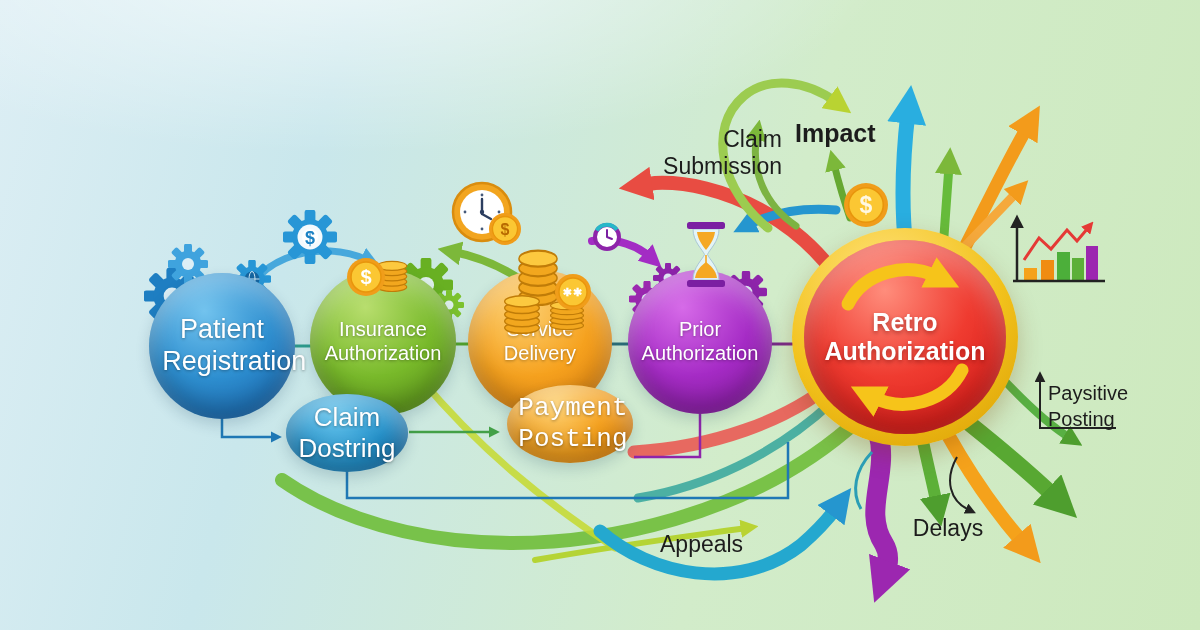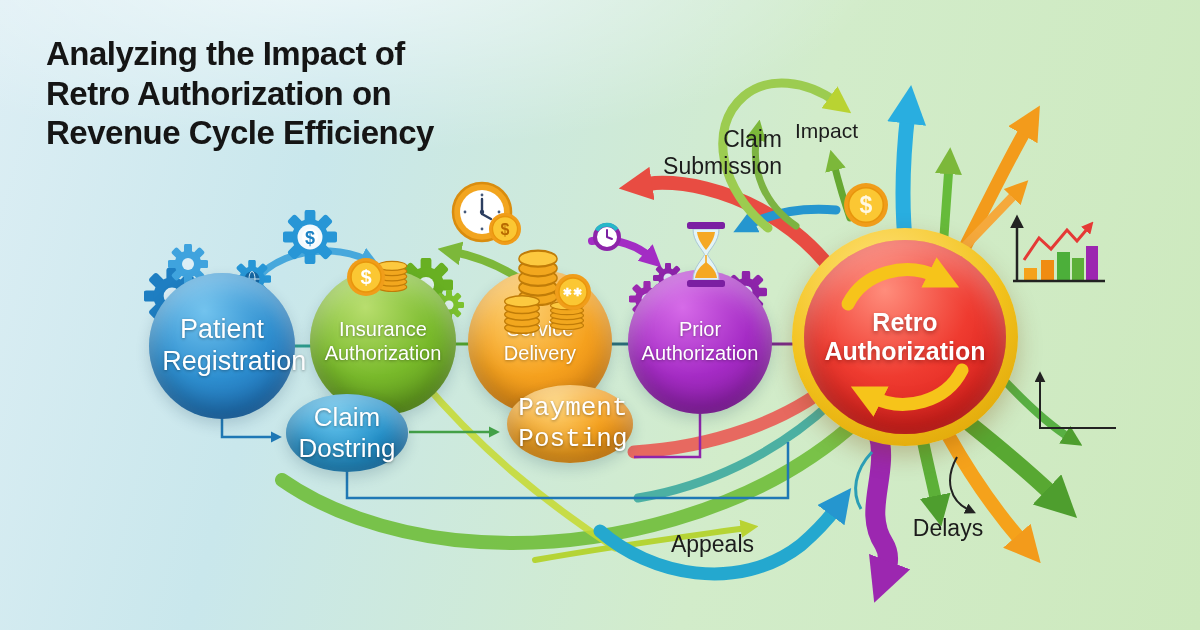--- a/index.html
+++ b/index.html
@@ -33,24 +33,24 @@
     box-shadow:0 10px 24px rgba(120,60,0,.28);}
   .retro-inner{position:absolute;inset:12px;border-radius:50%;display:flex;align-items:center;justify-content:center;
     background:radial-gradient(circle at 40% 26%,#ff8d7c 0%,#ef3b30 46%,#cf1212 100%);
     box-shadow:inset 0 16px 26px rgba(255,255,255,.30), inset 0 -16px 28px rgba(80,0,0,.35);
     color:#fff;font-weight:bold;font-size:25px;text-align:center;text-shadow:0 2px 4px rgba(90,0,0,.45);}
   .retro-inner .lbl{width:88%;line-height:1.15;text-align:center;}
   
   .anno{position:absolute;color:#1c1c1c;z-index:6;}
   .title{left:46px;top:34px;width:480px;font-size:33px;line-height:1.2;font-weight:bold;color:#151515;letter-spacing:-.5px;}
   .claim-sub{left:598px;top:126px;width:184px;text-align:right;font-size:23px;}
-  .impact{left:795px;top:119px;width:96px;font-size:21px;font-weight:normal;}
+  .impact{left:795px;top:119px;width:96px;font-size:25px;font-weight:bold;}
   .paysitive{left:1048px;top:380px;font-size:20px;line-height:1.32;}
   .delays{left:906px;top:515px;width:84px;text-align:center;font-size:23px;}
-  .appeals{left:660px;top:531px;width:94px;text-align:right;font-size:23px;}
+  .appeals{left:660px;top:531px;width:94px;text-align:left;font-size:23px;}
 </style>
 </head>
 <body>
 
 <div id="stage">
 
   <svg class="layer z1" width="1200" height="630" viewBox="0 0 1200 630">
     <defs>
       <marker id="m-yellow" viewBox="0 0 4 4" markerWidth="2.6" markerHeight="2.6" refX="1.2" refY="2" orient="auto">
           <path d="M0,0 L4,2 L0,4 Z" fill="#f6c41a"></path>
@@ -272,23 +272,22 @@
 
     <g>
       <path d="M1040,428 L1040,379" fill="none" stroke="#222222" stroke-width="2" marker-end="url(#m-black)"></path>
       <path d="M1039,428 L1116,428" fill="none" stroke="#222222" stroke-width="2"></path>
     </g>
 
     <path d="M957,457 C944,480 950,501 969,510" fill="none" stroke="#222222" stroke-width="2" marker-end="url(#m-black)"></path>
     <path d="M872,452 C855,470 851,492 861,509" fill="none" stroke="#2a9db5" stroke-width="3"></path>
   </svg>
 
-  <div class="anno title">
-    <div>Analyzing the Impact of</div>
-    <div>Retro Authorization on</div>
-    <div>Revenue Cycle Efficiency</div>
-  </div>
   <div class="anno claim-sub">Claim Submission</div>
   <div class="anno impact">Impact</div>
+  <div class="anno paysitive">
+    <div>Paysitive</div>
+    <div>Posting</div>
+  </div>
   <div class="anno delays">Delays</div>
   <div class="anno appeals">Appeals</div>
 
 </div>
 
 </body></html>

